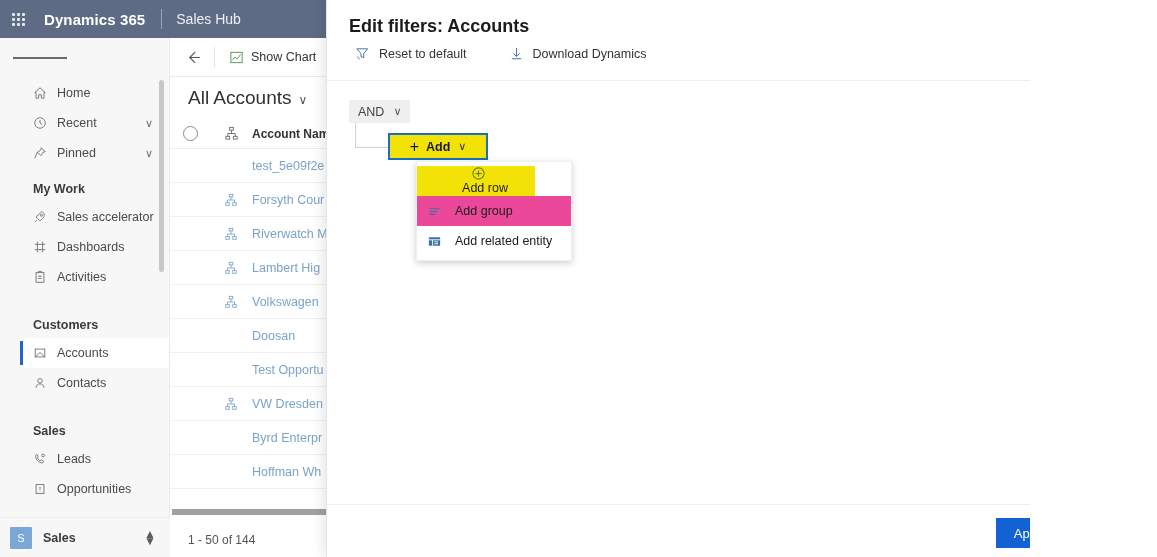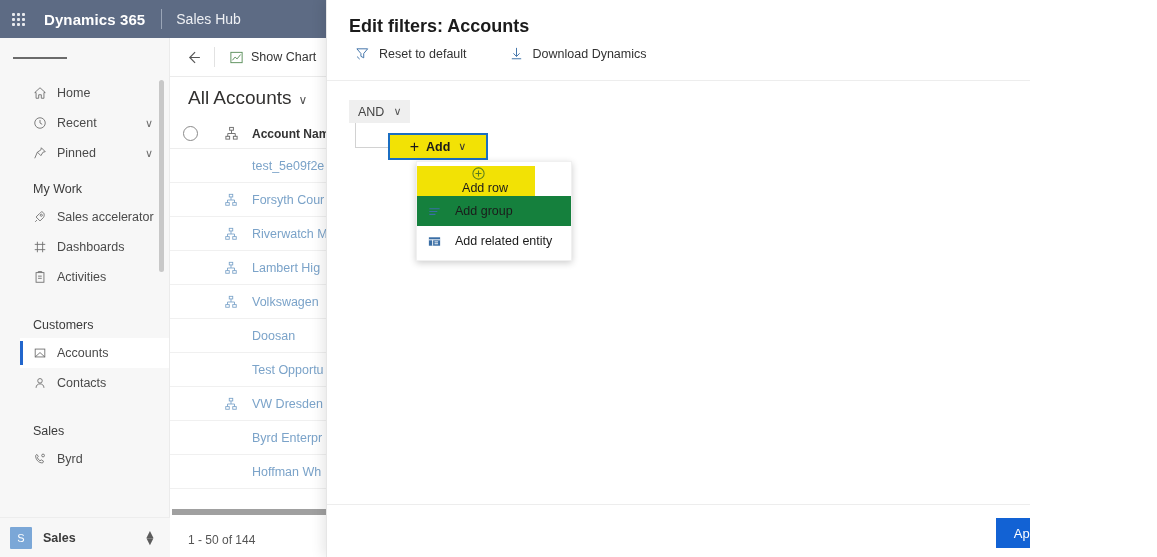--- a/index.html
+++ b/index.html
@@ -38,21 +38,21 @@
   }
   .nav-item .ic { width: 20px; display:flex; align-items:center; justify-content:flex-start; color:#6d6d6d; }
   .nav-item .lbl { margin-left: 4px; white-space: nowrap; }
   .nav-item .chev { position: absolute; right: 16px; color:#6d6d6d; }
   .nav-item.selected { background: #ffffff; }
   .nav-item.selected::before {
     content:""; position:absolute; left:0; top:3px; width:3px; height:24px; background:#2266cc;
   }
   .nav-group {
     height: 34px; display:flex; align-items:flex-end; padding: 0 0 6px 13px;
-    font-size: 12.5px; color: #3b3b3b; font-weight: normal;
+    font-size: 12.5px; color: #3b3b3b; font-weight: bold;
   }
   .nav-sb {
     position:absolute; left: 159px; top: 2px; width: 5px; height: 192px;
     background: #c8c8c8; border-radius: 3px; cursor: pointer;
   }
   .nav-footer {
     position:absolute; bottom:0; left:0; width:170px; height: 40px;
     background:#f7f7f7; border-top: 1px solid #ededed;
     display:flex; align-items:center; padding-left: 10px;
   }
@@ -138,21 +138,21 @@
     background:#ffffff; box-shadow: 0 2px 7px rgba(0,0,0,.20); border: 1px solid #f0f0f0;
     padding: 4px 0;
   }
   .mitem {
     height: 30px; display:flex; align-items:center; padding-left: 10px;
     font-size: 12.5px; color:#1b1b1b; cursor:pointer;
   }
   .mitem .mi { width: 20px; display:flex; align-items:center; color:#3a6ea5; }
   .mitem .ml { margin-left: 8px; }
   .mitem.hl { background:#f2e205; width: 118px; flex-direction: column; }
-  .mitem.hover { background:#15803d; }
+  .mitem.hover { background:#ec4899; }
 
   .panel-footsep { position:absolute; left: 0; bottom: 52px; width: 831px; height:1px; background:#ededed; }
   .panel-foot { position:absolute; right: 14px; bottom: 9px; display:flex; }
   .btn {
     height: 30px; min-width: 68px; font-size: 13px; cursor:pointer;
     display:flex; align-items:center; justify-content:center;
   }
   .btn-primary { background:#1262d4; color:#fff; border:1px solid #1262d4; }
   .btn-default { background:#fff; color:#1b1b1b; border:1px solid #8a8886; margin-left: 11px; }
   svg { display:block; }
@@ -277,23 +277,32 @@
 
       <div class="nav-group" style="padding-top:14px;height:46px">Sales</div>
 
       <div class="nav-item">
         <span class="ic">
           <svg width="14" height="14" viewBox="0 0 16 16">
               <path d="M3 4 C3 9 6.5 12.5 11 12.5 L12 10.5 L9.5 9 L8 10 C6.5 9 5.5 8 5 6.5 L6 5 L4.5 2.8 Z" fill="none" stroke="#6d6d6d" stroke-width="1"></path>
               <circle cx="11.5" cy="4" r="1.6" fill="none" stroke="#6d6d6d" stroke-width="1"></circle>
             </svg>
         </span>
-        <span class="lbl">Byrd</span>
-      </div>
-
+        <span class="lbl">Leads</span>
+      </div>
+
+      <div class="nav-item">
+        <span class="ic">
+          <svg width="14" height="14" viewBox="0 0 16 16">
+              <rect x="3.5" y="3" width="9" height="10" fill="none" stroke="#6d6d6d" stroke-width="1"></rect>
+              <path d="M8 5.5 L8 8.5 M8 10 L8 10.6" stroke="#6d6d6d" stroke-width="1"></path>
+            </svg>
+        </span>
+        <span class="lbl">Opportunities</span>
+      </div>
 
       <div class="nav-sb"></div>
     </div>
 
     <div class="nav-footer">
       <div class="avatar">S</div>
       <div class="fl">Sales</div>
       <div class="updown">▲<br>▼</div>
     </div>
   </div>

